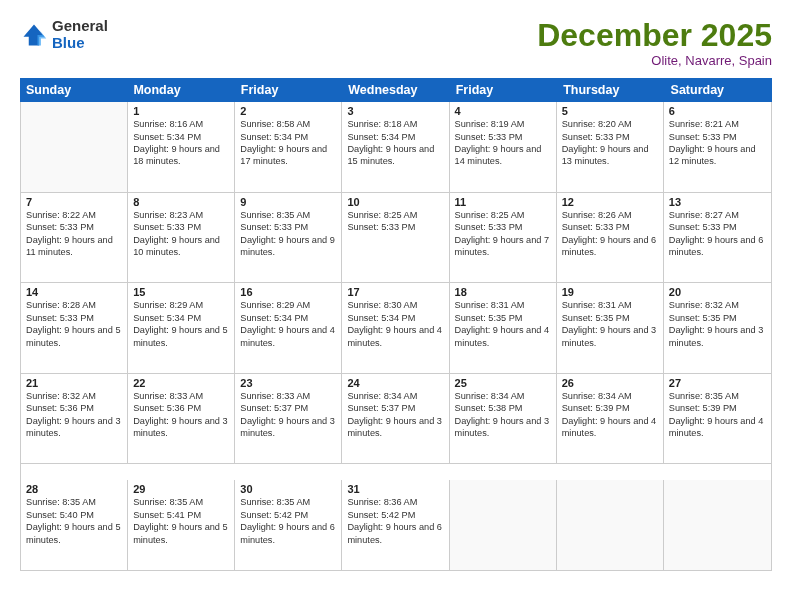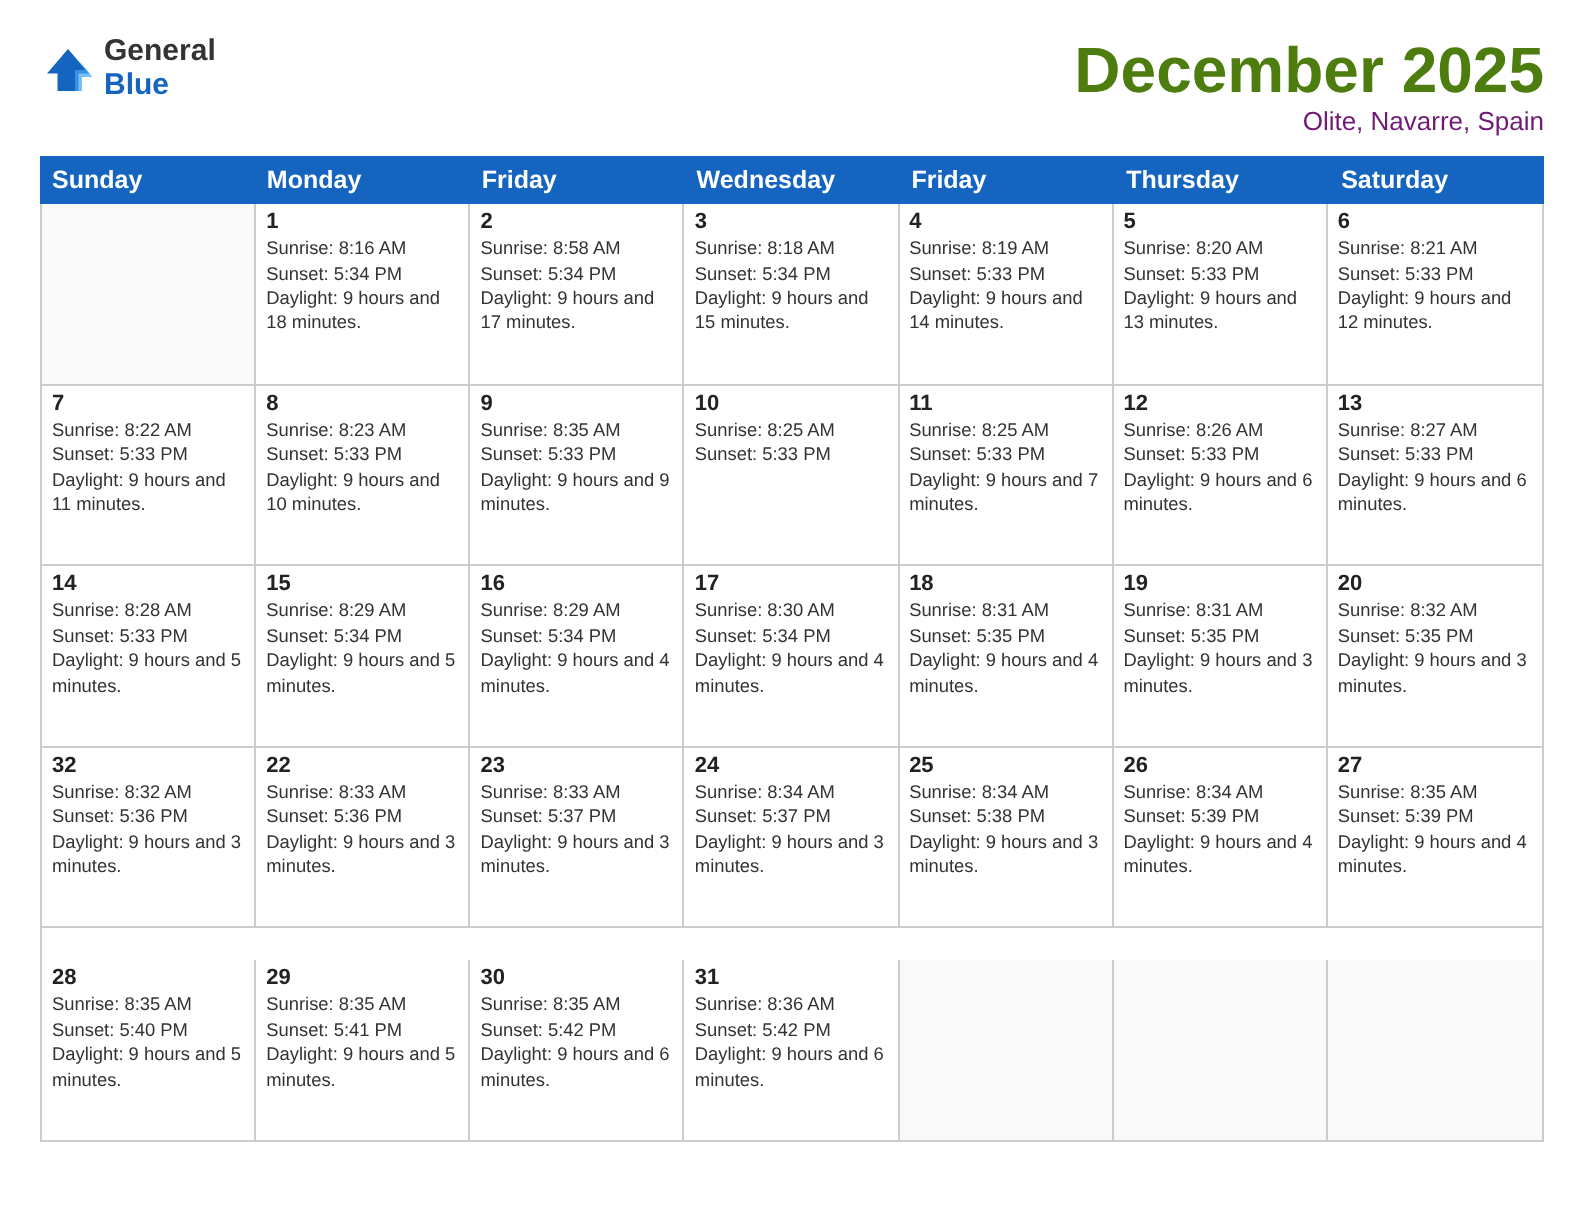--- a/index.html
+++ b/index.html
@@ -274,21 +274,21 @@
           </div>
           <div class="cal-cell">
             <div class="day-num">20</div>
             <div class="cell-line">Sunrise: 8:32 AM</div>
             <div class="cell-line">Sunset: 5:35 PM</div>
             <div class="cell-line">Daylight: 9 hours and 3 minutes.</div>
           </div>
         </div>
         <div class="cal-row">
           <div class="cal-cell">
-            <div class="day-num">32</div>
+            <div class="day-num">21</div>
             <div class="cell-line">Sunrise: 8:32 AM</div>
             <div class="cell-line">Sunset: 5:36 PM</div>
             <div class="cell-line">Daylight: 9 hours and 3 minutes.</div>
           </div>
           <div class="cal-cell">
             <div class="day-num">22</div>
             <div class="cell-line">Sunrise: 8:33 AM</div>
             <div class="cell-line">Sunset: 5:36 PM</div>
             <div class="cell-line">Daylight: 9 hours and 3 minutes.</div>
           </div>

